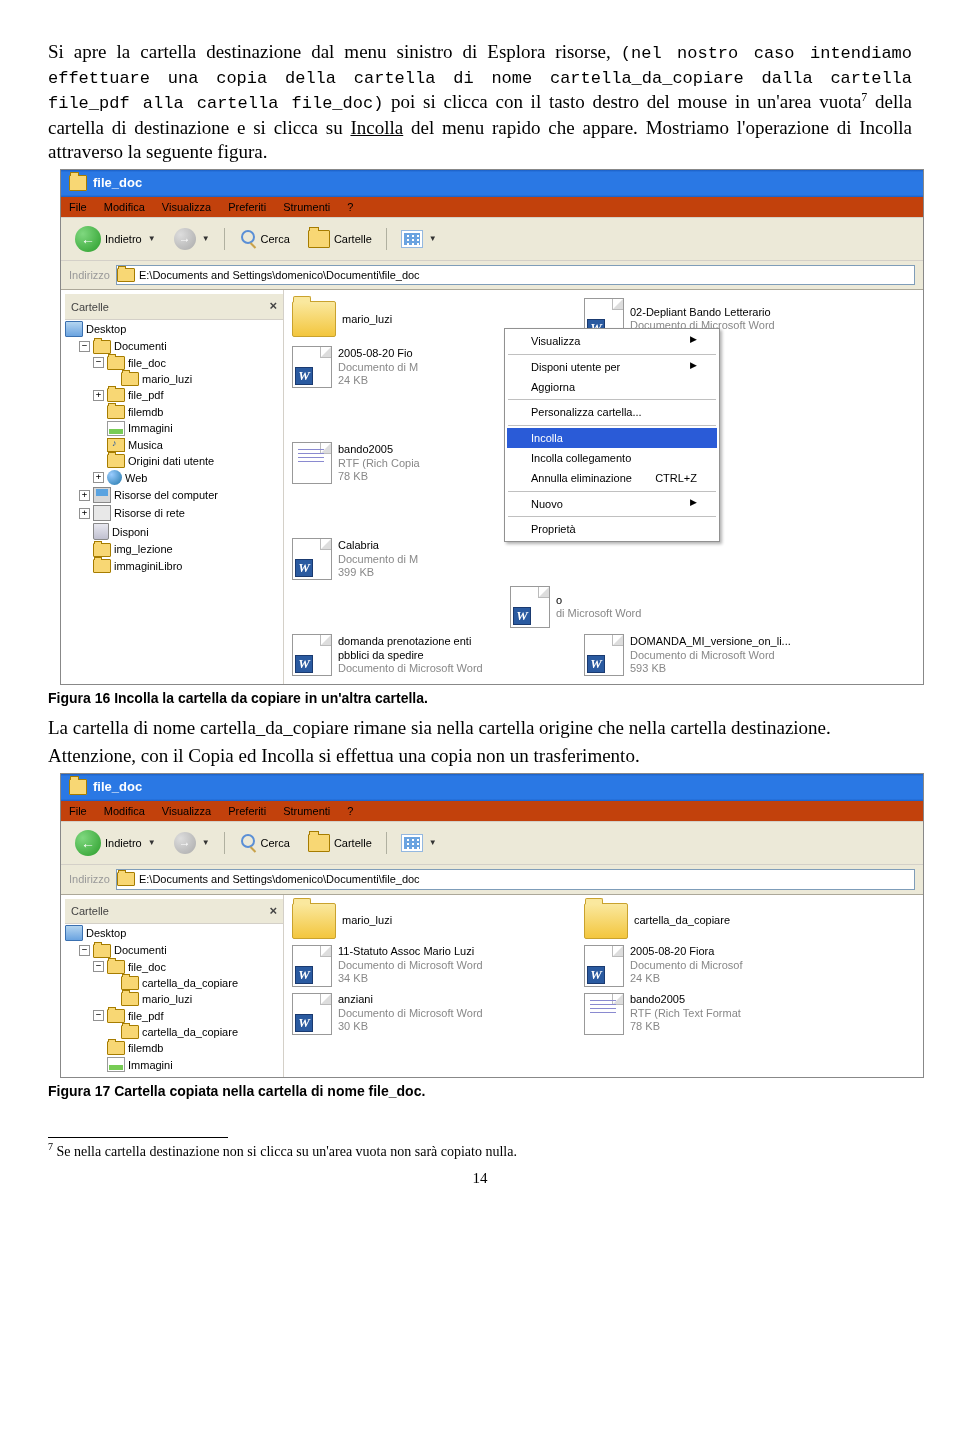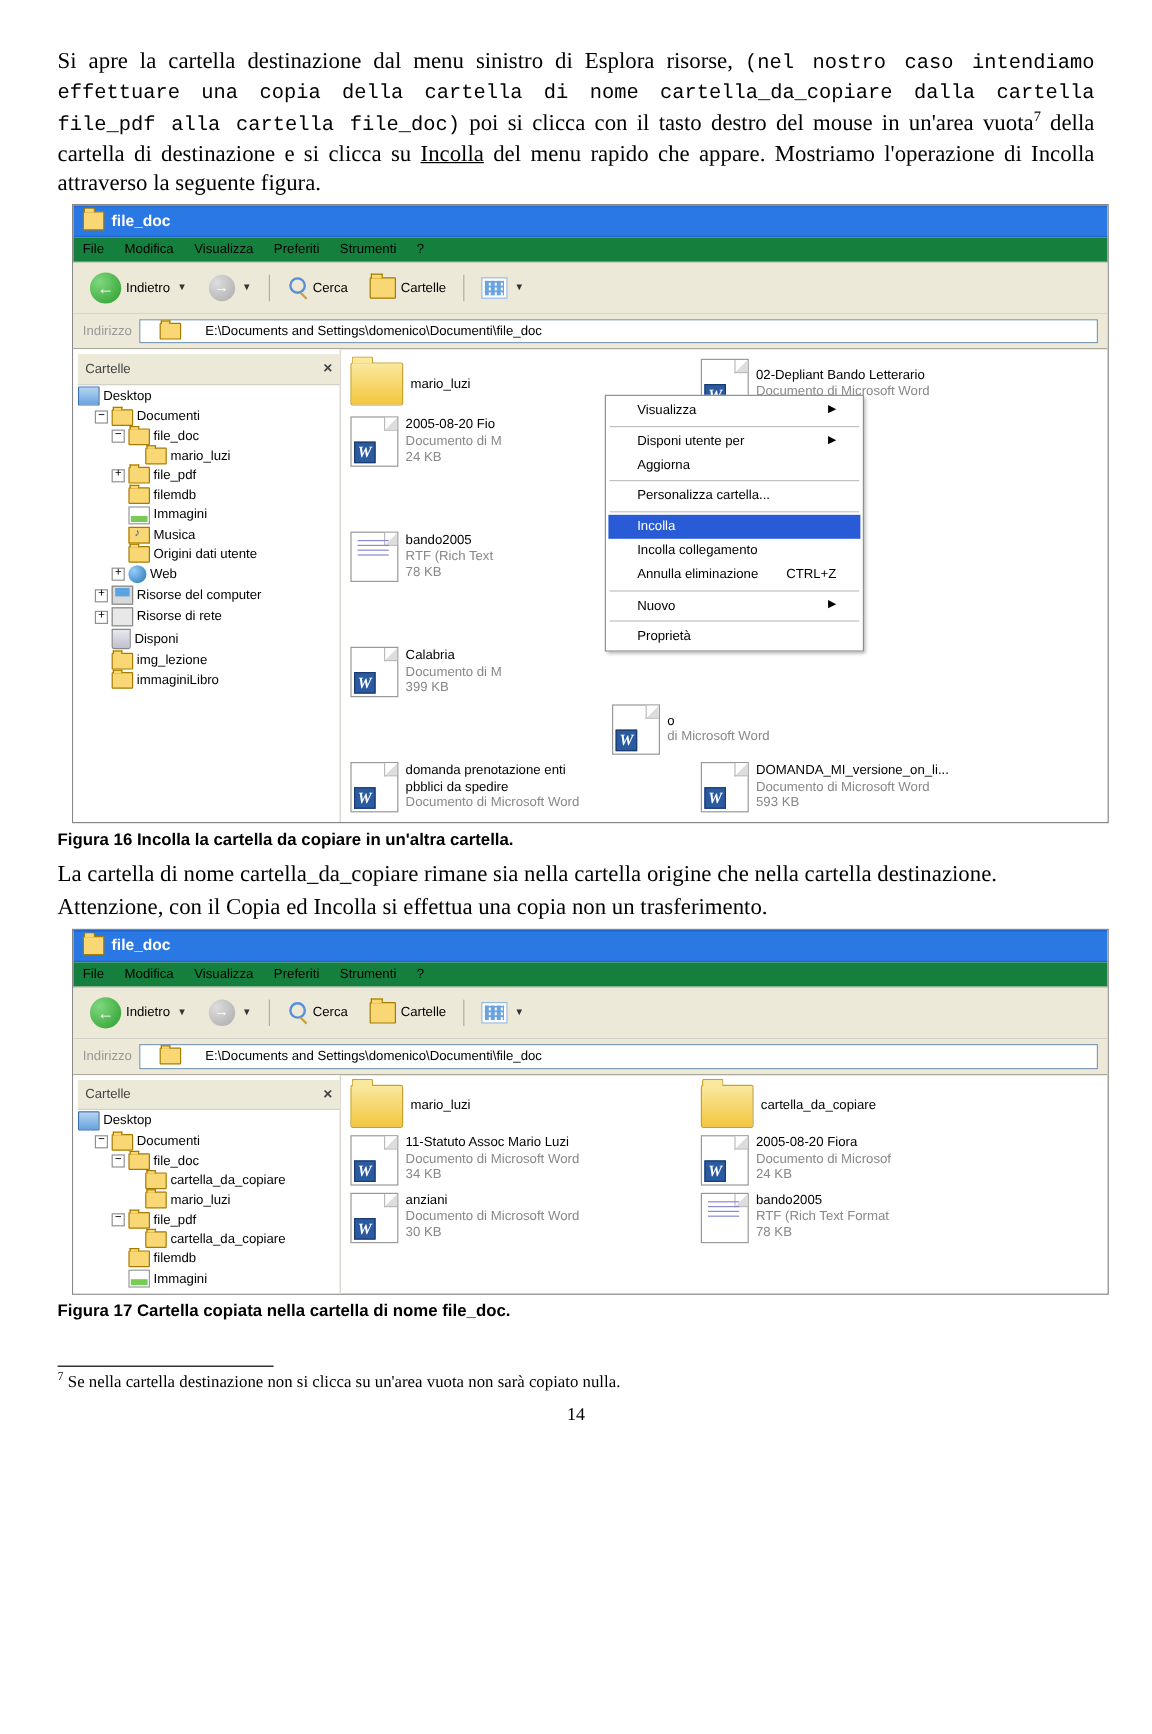--- a/index.html
+++ b/index.html
@@ -5,38 +5,38 @@
 body{margin:0;font-family:Garamond,serif;font-size:19px;line-height:1.3;color:#000;background:#fff;padding:40px 48px 20px 48px;width:864px}
 p{margin:0 0 4px 0;text-align:justify}
 .fn-ref{font-size:12px;vertical-align:super}
 .bold-it{font-weight:normal}
 .mono{font-family:"Courier New",monospace;font-size:17px}
 .caption{font-family:Arial,sans-serif;font-size:14px;font-weight:bold;margin:4px 0 8px 0}
 .explorer{border:1px solid #888;background:#fff;margin:4px 12px;font-family:Tahoma,sans-serif;font-size:11px;width:862px;overflow:hidden}
 .titlebar{background:linear-gradient(to bottom,#1b5fc4,#2a78e4 8%,#2a78e4 92%,#1b5fc4);color:#fff;padding:5px 8px;display:flex;align-items:center;gap:6px;font-weight:bold;font-size:13px}
 .titlebar-icon{width:16px;height:14px;background:#f8d774;border:1px solid #a67c00;border-radius:1px;position:relative}
 .titlebar-icon::before{content:"";position:absolute;top:-4px;left:0;width:7px;height:3px;background:#f8d774;border:1px solid #a67c00;border-bottom:none;border-radius:1px 1px 0 0}
-.menubar{background:#15803d;padding:3px 8px;border-bottom:1px solid #d4d0c8}
+.menubar{background:#c2410c;padding:3px 8px;border-bottom:1px solid #d4d0c8}
 .menubar span{margin-right:14px}
 .toolbar{background:#ece9d8;padding:5px 8px;display:flex;align-items:center;gap:6px;border-bottom:1px solid #d4d0c8}
 .tbtn{display:inline-flex;align-items:center;gap:4px;padding:3px 6px}
 .nav-back{width:26px;height:26px;border-radius:50%;background:radial-gradient(circle at 30% 30%,#7fd87f,#2a9d2a);display:inline-flex;align-items:center;justify-content:center;color:#fff;font-size:14px}
 .nav-fwd{width:22px;height:22px;border-radius:50%;background:radial-gradient(circle at 30% 30%,#ddd,#aaa);display:inline-flex;align-items:center;justify-content:center;color:#fff;font-size:12px}
 .drop{font-size:8px;color:#333;margin-left:2px}
 .sep{width:1px;height:22px;background:#b0b0a0;margin:0 2px}
 .search-icon{width:18px;height:18px;position:relative}
 .search-icon::before{content:"";position:absolute;width:10px;height:10px;border:2px solid #5a8fd6;border-radius:50%;top:0;left:2px}
 .search-icon::after{content:"";position:absolute;width:2px;height:7px;background:#c9a24a;transform:rotate(-45deg);bottom:-1px;right:3px}
 .folders-icon{width:20px;height:16px;background:#f8d774;border:1px solid #a67c00;border-radius:1px;position:relative}
 .folders-icon::before{content:"";position:absolute;top:-4px;left:0;width:8px;height:3px;background:#f8d774;border:1px solid #a67c00;border-bottom:none}
 .view-icon{width:20px;height:16px;border:1px solid #94b8e0;background:#fff;position:relative;display:inline-block}
 .view-icon::before{content:"";position:absolute;inset:2px;background:linear-gradient(to right,#6aa3e0 3px,transparent 3px) 0 0/5px 3px,linear-gradient(to bottom,#6aa3e0 2px,transparent 2px) 0 0/20px 4px}
 .addressbar{background:#ece9d8;padding:4px 8px;display:flex;align-items:center;gap:6px;border-bottom:1px solid #aca899}
 .addr-label{color:#999}
-.addr-input{flex:1;background:#fff;border:1px solid #7f9db9;padding:2px 16px;display:flex;align-items:center;gap:20px}
+.addr-input{flex:1;background:#fff;border:1px solid #7f9db9;padding:2px 0;display:flex;align-items:center;gap:4px}
 .body-split{display:flex}
 .folders-header{background:#ece9d8;padding:4px 6px;font-weight:normal;display:flex;justify-content:space-between;align-items:center;border-bottom:1px solid #d4d0c8;color:#444}
 .close-x{font-family:Arial;font-weight:bold;font-size:13px;cursor:default}
 .tree{width:218px;border-right:1px solid #d4d0c8;background:#fff;padding:4px 0 4px 4px}
 .tree-row{display:flex;align-items:center;gap:3px;padding:1px 0;white-space:nowrap}
 .pm{width:9px;height:9px;border:1px solid #919191;font-size:9px;line-height:7px;text-align:center;color:#000;flex:0 0 9px;font-family:monospace}
 .pm-space{width:11px;flex:0 0 11px}
 .ico-desktop{width:16px;height:14px;background:linear-gradient(#b4d5f0,#6aa3e0);border:1px solid #3a70b0;border-radius:1px;position:relative}
 .ico-folder{width:16px;height:12px;background:#f8d774;border:1px solid #a67c00;border-radius:1px;position:relative;flex:0 0 16px}
 .ico-folder::before{content:"";position:absolute;top:-3px;left:0;width:6px;height:2px;background:#f8d774;border:1px solid #a67c00;border-bottom:none}
@@ -245,21 +245,21 @@
           <span class="doc-icon">
             <span class="rtf-lines">
               <span></span>
               <span></span>
               <span></span>
               <span></span>
             </span>
           </span>
           <div class="fi-text">
             <div class="fi-name">bando2005</div>
-            <div class="fi-sub">RTF (Rich Text</div>
+            <div class="fi-sub">RTF (Rich Copia</div>
             <div class="fi-sub">78 KB</div>
           </div>
         </div>
       <div class="file-item" style="padding-left:220px">
           <span class="doc-icon">
             <span class="word-badge">W</span>
           </span>
           <div class="fi-text">
             <div class="fi-name">erario</div>
             <div class="fi-sub">di Microsoft Word</div>

